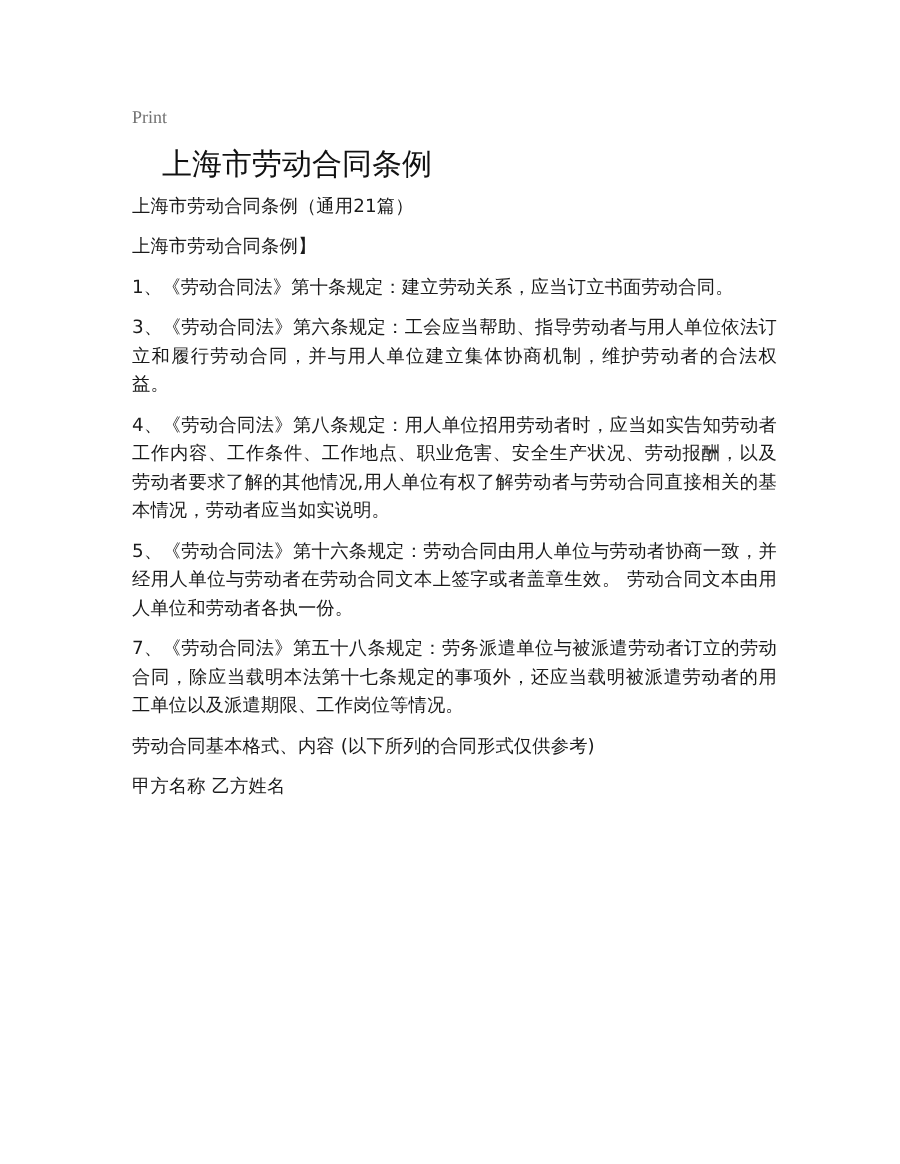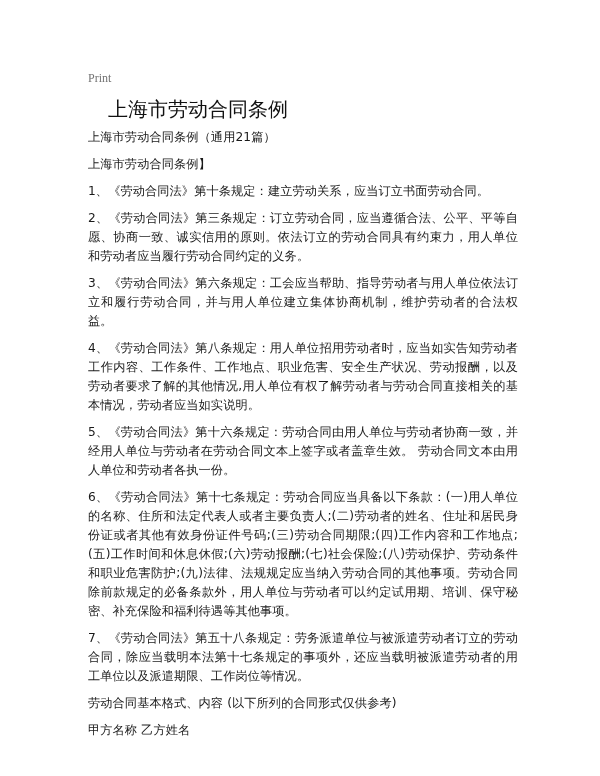--- a/index.html
+++ b/index.html
@@ -14,21 +14,19 @@
 </style>
 </head>
 <body>
 
 <div class="page">
   <div class="print">Print</div>
   <h1 class="title">上海市劳动合同条例</h1>
   <p>上海市劳动合同条例（通用21篇）</p>
   <p>上海市劳动合同条例】</p>
   <p class="para">1、《劳动合同法》第十条规定：建立劳动关系，应当订立书面劳动合同。</p>
-  <p class="para">2、《劳动合同法》第三条规定：订立劳动合同，应当遵循合法、公平、平等自愿、协商一致、诚实信用的原则。依法订立的劳动合同具有约束力，用人单位和劳动者应当履行劳动合同约定的义务。</p>
   <p class="para">3、《劳动合同法》第六条规定：工会应当帮助、指导劳动者与用人单位依法订立和履行劳动合同，并与用人单位建立集体协商机制，维护劳动者的合法权益。</p>
   <p class="para">4、《劳动合同法》第八条规定：用人单位招用劳动者时，应当如实告知劳动者工作内容、工作条件、工作地点、职业危害、安全生产状况、劳动报酬，以及劳动者要求了解的其他情况,用人单位有权了解劳动者与劳动合同直接相关的基本情况，劳动者应当如实说明。</p>
   <p class="para">5、《劳动合同法》第十六条规定：劳动合同由用人单位与劳动者协商一致，并经用人单位与劳动者在劳动合同文本上签字或者盖章生效。 劳动合同文本由用人单位和劳动者各执一份。</p>
-  <p class="para">6、《劳动合同法》第十七条规定：劳动合同应当具备以下条款：(一)用人单位的名称、住所和法定代表人或者主要负责人;(二)劳动者的姓名、住址和居民身份证或者其他有效身份证件号码;(三)劳动合同期限;(四)工作内容和工作地点;(五)工作时间和休息休假;(六)劳动报酬;(七)社会保险;(八)劳动保护、劳动条件和职业危害防护;(九)法律、法规规定应当纳入劳动合同的其他事项。劳动合同除前款规定的必备条款外，用人单位与劳动者可以约定试用期、培训、保守秘密、补充保险和福利待遇等其他事项。</p>
   <p class="para">7、《劳动合同法》第五十八条规定：劳务派遣单位与被派遣劳动者订立的劳动合同，除应当载明本法第十七条规定的事项外，还应当载明被派遣劳动者的用工单位以及派遣期限、工作岗位等情况。</p>
   <p>劳动合同基本格式、内容 (以下所列的合同形式仅供参考)</p>
   <p>甲方名称 乙方姓名</p>
 </div>
 
 </body></html>

